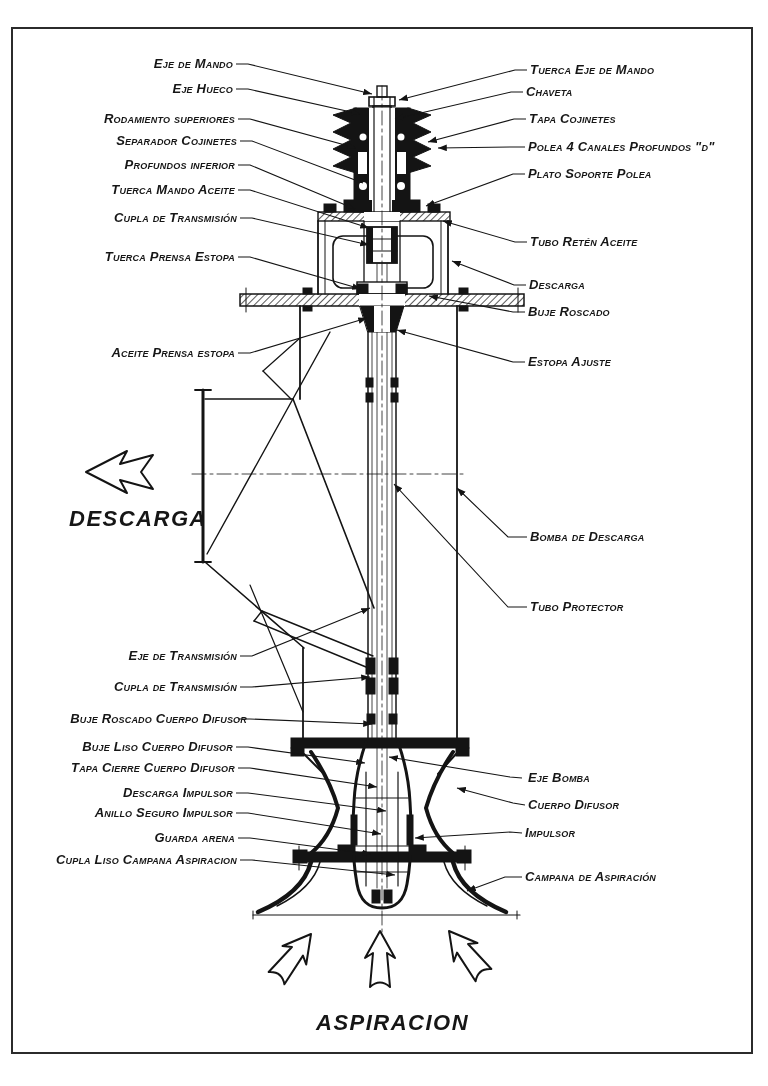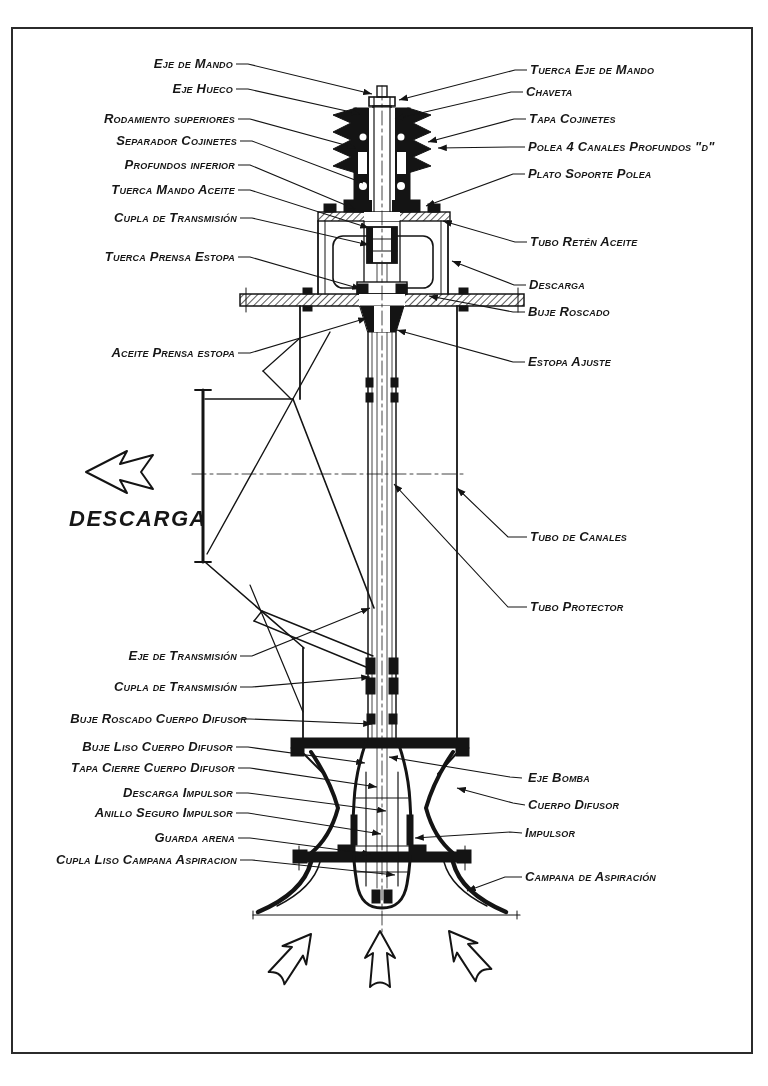--- a/index.html
+++ b/index.html
@@ -233,21 +233,22 @@
 
   <div class="lbl" style="left:530px;top:62px">Tuerca Eje de Mando</div>
   <div class="lbl" style="left:526px;top:84px">Chaveta</div>
   <div class="lbl" style="left:529px;top:111px">Tapa Cojinetes</div>
   <div class="lbl" style="left:528px;top:139px">Polea 4 Canales Profundos "d"</div>
   <div class="lbl" style="left:528px;top:166px">Plato Soporte Polea</div>
   <div class="lbl" style="left:530px;top:234px">Tubo Retén Aceite</div>
   <div class="lbl" style="left:529px;top:277px">Descarga</div>
   <div class="lbl" style="left:528px;top:304px">Buje Roscado</div>
   <div class="lbl" style="left:528px;top:354px">Estopa Ajuste</div>
-  <div class="lbl" style="left:530px;top:529px">Tubo de Canales</div>
+  <div class="lbl" style="left:530px;top:529px">Bomba de Descarga</div>
   <div class="lbl" style="left:530px;top:599px">Tubo Protector</div>
   <div class="lbl" style="left:528px;top:770px">Eje Bomba</div>
   <div class="lbl" style="left:528px;top:797px">Cuerpo Difusor</div>
   <div class="lbl" style="left:525px;top:825px">Impulsor</div>
   <div class="lbl" style="left:525px;top:869px">Campana de Aspiración</div>
 
   <div class="flow" style="left:69px;top:506px">DESCARGA</div>
+  <div class="flow" style="left:316px;top:1010px">ASPIRACION</div>
 </div>
 
 </body></html>

